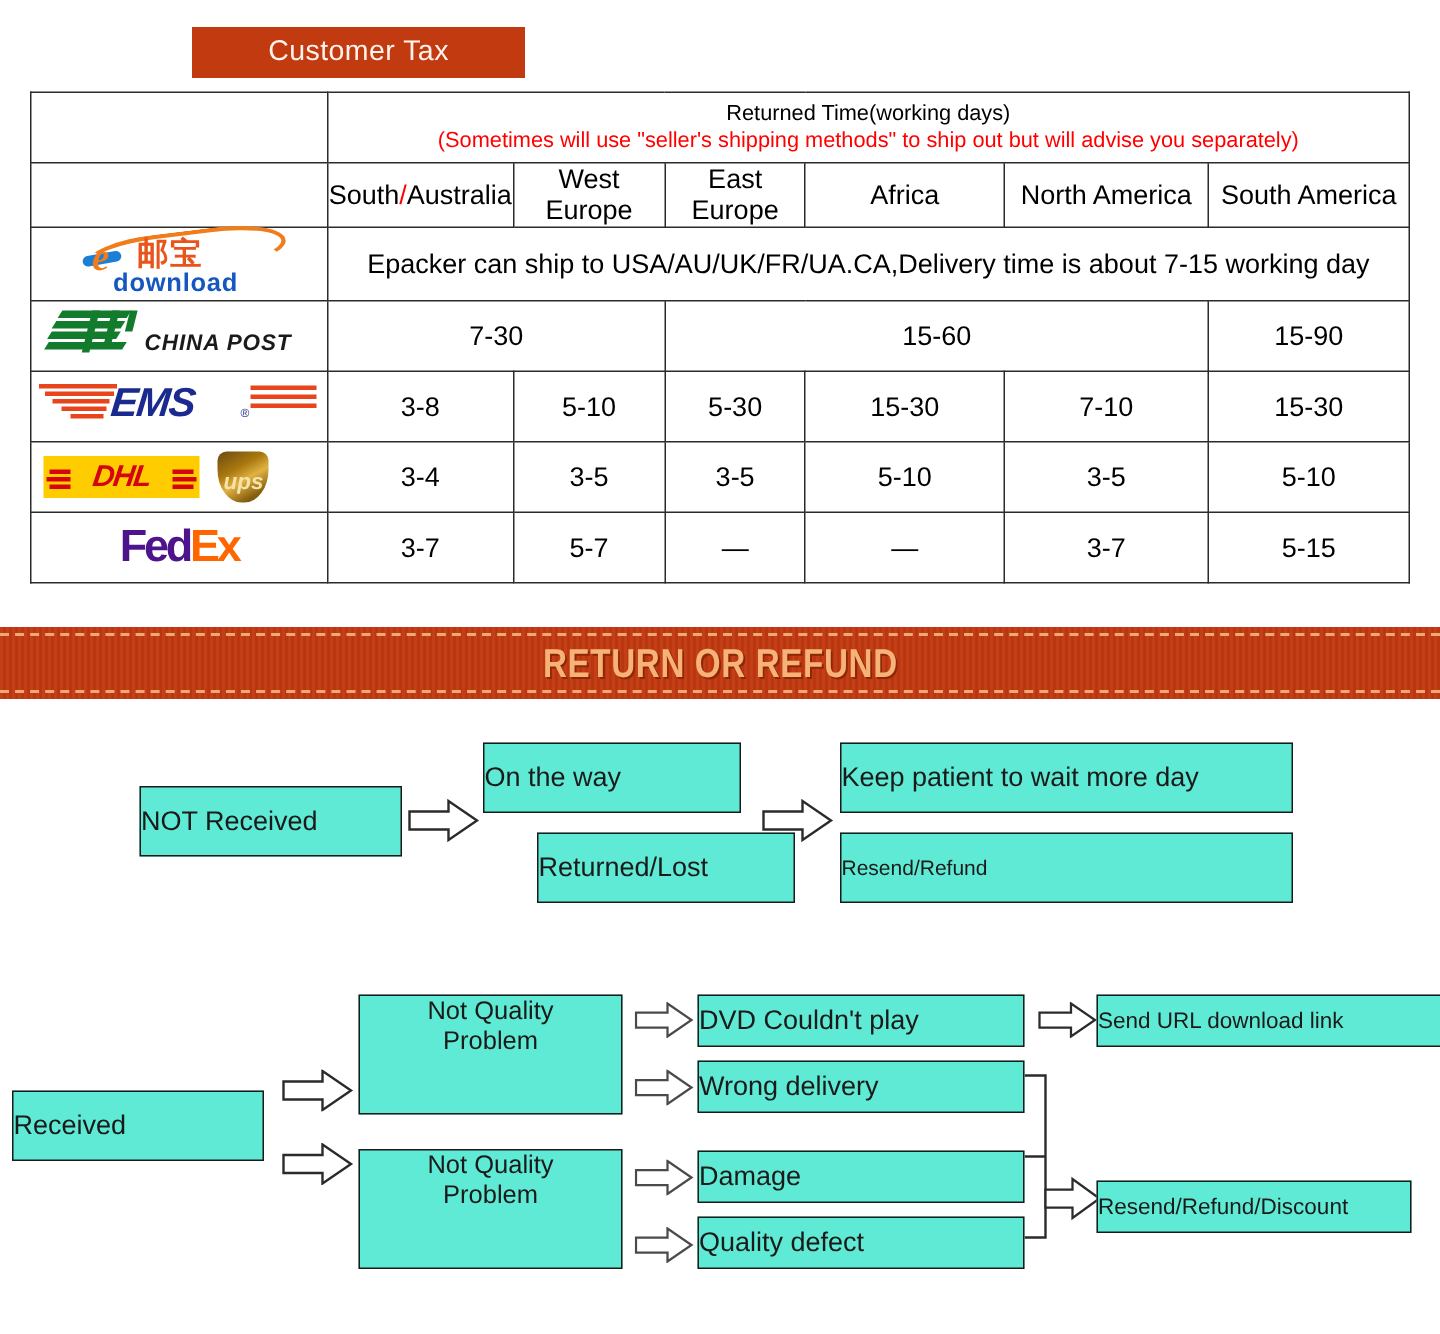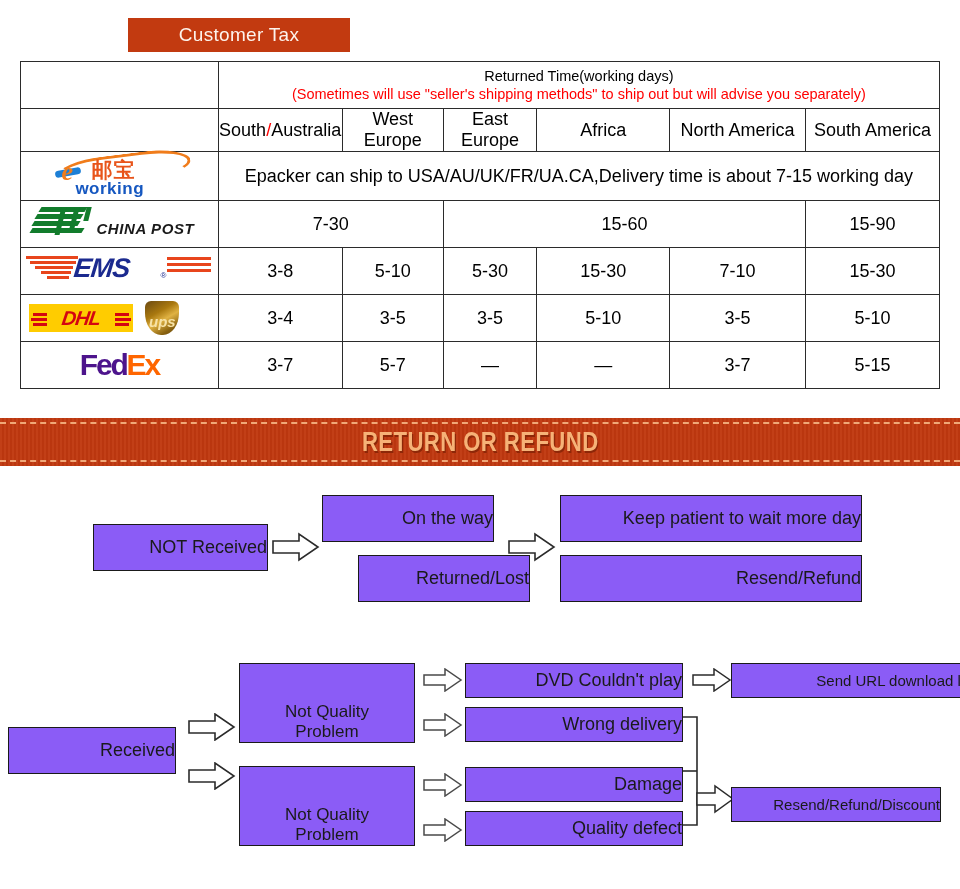--- a/index.html
+++ b/index.html
@@ -156,23 +156,23 @@
     color: #f6b277;
     letter-spacing: .5px;
     transform: scaleX(.82);
     text-shadow: 1.5px 1.5px 0 #8d2708;
   }
 
   
   .fbox {
     position: absolute;
     border: 1.4px solid #1a1a1a;
-    background: #8b5cf6;
+    background: #5eead4;
     box-sizing: border-box;
-    display: flex; align-items: center; justify-content: flex-end;
+    display: flex; align-items: center; justify-content: flex-start;
     text-align: center;
     color: #1a1a1a;
     line-height: 1.18;
   }
   .arrow { position: absolute; }
   .arrow svg { display: block; }
   .conn { position: absolute; }
   .conn svg { display: block; }
 </style>
 </head>
@@ -216,21 +216,21 @@
       </tr>
 
       <tr>
         <td class="logo-cell">
           <div class="logo-box">
             <div class="epacket-logo">
               <div class="ep-swoosh"></div>
               <div class="ep-tail"></div>
               <div class="ep-e">e</div>
               <div class="ep-cn">邮宝</div>
-              <div class="ep-word">working</div>
+              <div class="ep-word">download</div>
             </div>
           </div>
         </td>
         <td class="epacket-note" colspan="6" style="height:48px">Epacker can ship to USA/AU/UK/FR/UA.CA,Delivery time is about 7-15 working day</td>
       </tr>
 
       <tr>
         <td class="logo-cell">
           <div class="logo-box">
             <div class="cpost-logo">
@@ -350,21 +350,21 @@
 
 <div class="arrow" style="left:508px; top:532px;">
   <svg width="48" height="30" viewBox="0 0 48 30">
     <polygon points="1,9 27,9 27,2 46,15 27,28 27,21 1,21" fill="#ffffff" stroke="#2b2b2b" stroke-width="1.6"></polygon>
   </svg>
 </div>
 
 <div class="fbox" style="left:560px; top:495px; width:302px; height:47px; font-size:18px;">
   <span>Keep patient to wait more day</span>
 </div>
-<div class="fbox" style="left:560px; top:555px; width:302px; height:47px; font-size:18px;padding-left:42px;">
+<div class="fbox" style="left:560px; top:555px; width:302px; height:47px; font-size:14px;">
   <span>Resend/Refund</span>
 </div>
 
 <div class="fbox" style="left:8px; top:727px; width:168px; height:47px; font-size:18px;">
   <span>Received</span>
 </div>
 
 <div class="arrow" style="left:188px; top:713px;">
   <svg width="48" height="28" viewBox="0 0 48 28">
     <polygon points="1,8 27,8 27,1 46,14 27,27 27,20 1,20" fill="#ffffff" stroke="#2b2b2b" stroke-width="1.6"></polygon>

